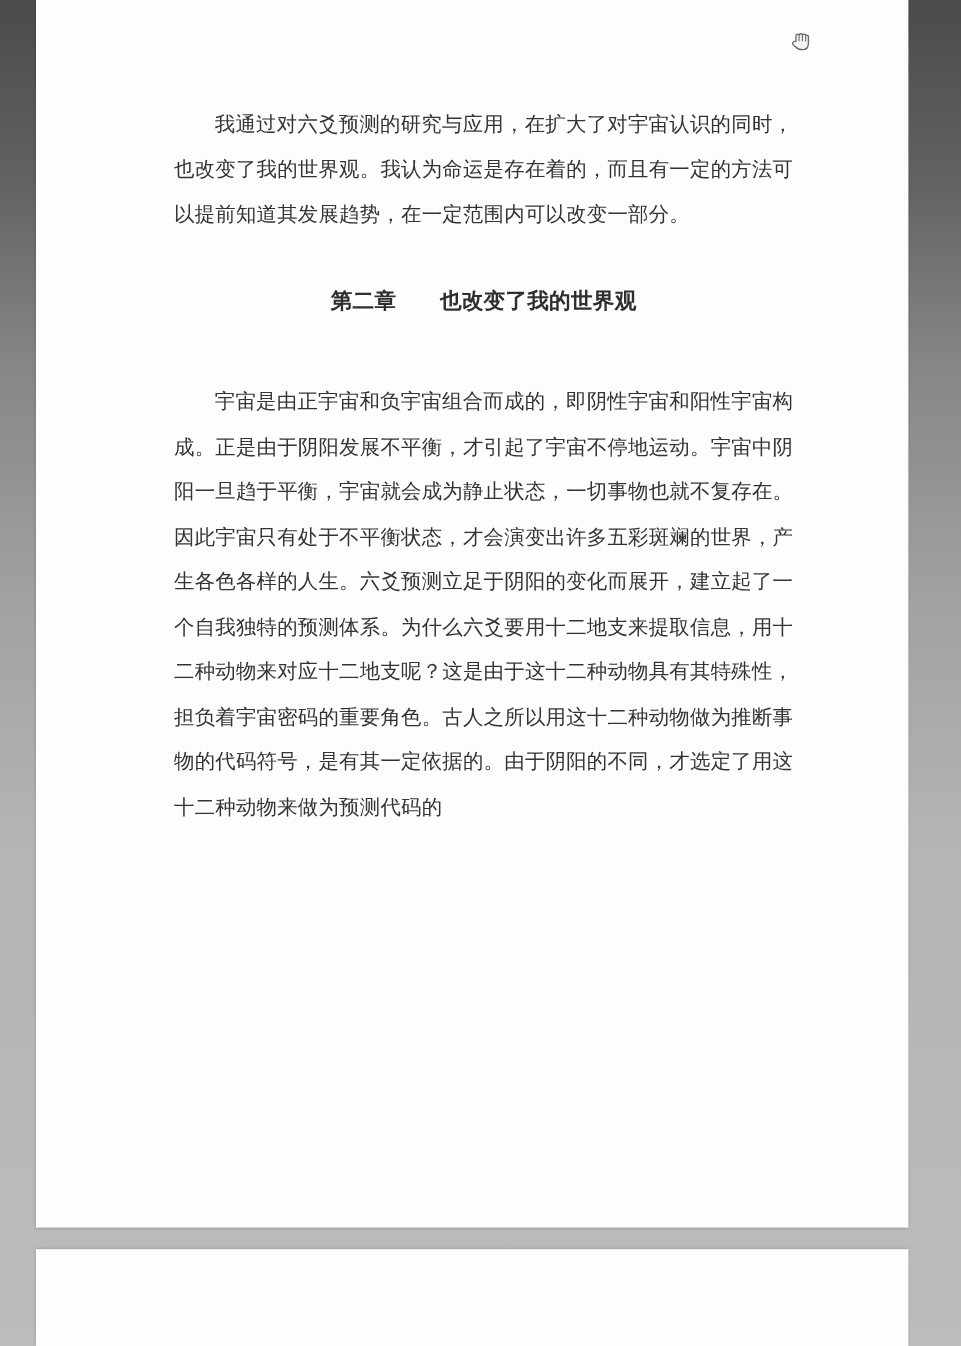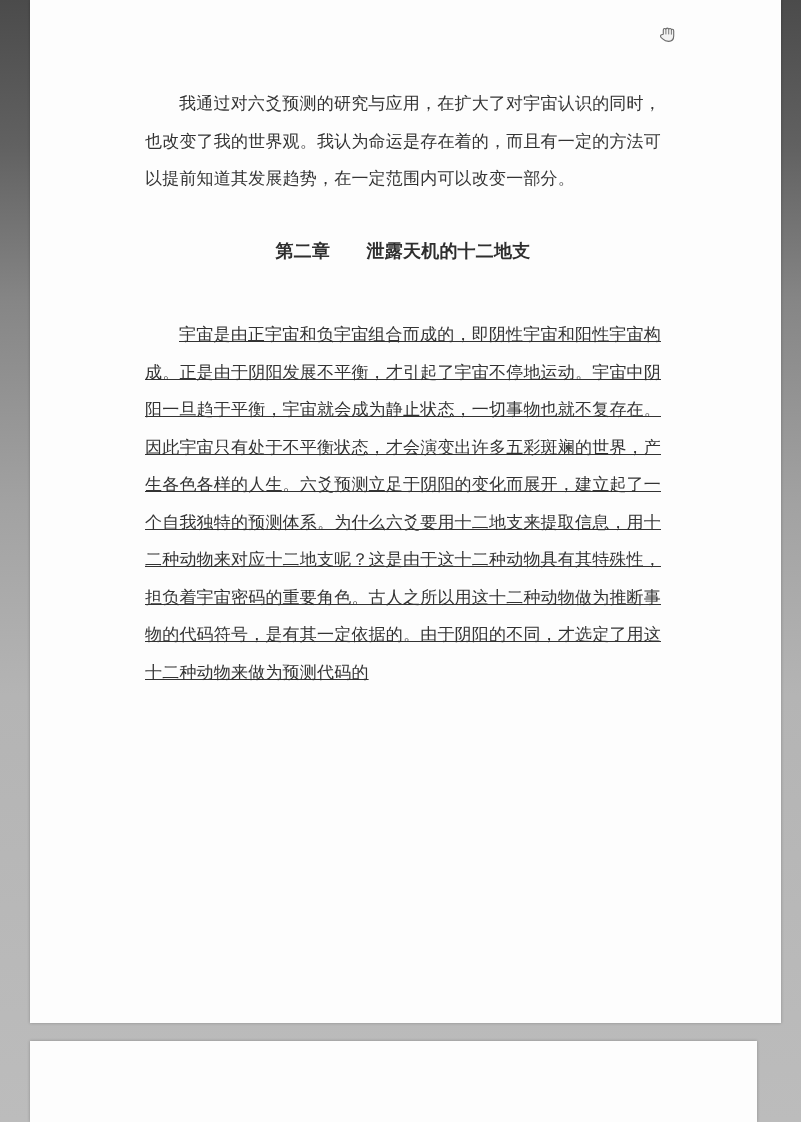--- a/index.html
+++ b/index.html
@@ -12,36 +12,36 @@
       #a2a2a2 45%, #b4b4b4 62%, #bcbcbc 100%);
     font-family: "Liberation Serif", serif;
   }
   .doc-page {
     position: absolute;
     left: 30px;
     width: 727px;
     background: #fdfdfd;
     box-shadow: 0 0 3px rgba(0,0,0,0.25);
   }
-  .page-current { top: 0; height: 1023px; padding-left: 24px; }
+  .page-current { top: 0; height: 1023px; }
   .page-next { top: 1041px; height: 81px; }
   .text-column {
     position: absolute;
     left: 115px; top: 0;
     width: 516px;
     font-size: 17px;
     line-height: 37.5px;
     color: #333333;
     text-align: justify;
     text-justify: inter-ideograph;
     letter-spacing: 0.2px;
   }
   .para { margin: 0; text-indent: 2em; }
   .para-first { margin-top: 85px; }
-  .para-body { margin-top: 46px; text-decoration: underline; }
+  .para-body { margin-top: 46px; }
   .chapter-heading {
     margin: 35px 0 0 0;
     font-size: 18px;
     font-weight: bold;
     text-align: center;
     text-indent: 0;
     white-space: pre;
     color: #2e2e2e;
   }
   .cursor-hand {
@@ -49,21 +49,21 @@
     left: 657px; top: 25px;
     width: 19px; height: 22px;
   }
 </style>
 </head>
 <body>
 
 <div class="doc-page page-current">
   <div class="text-column">
     <p class="para para-first">我通过对六爻预测的研究与应用，在扩大了对宇宙认识的同时，也改变了我的世界观。我认为命运是存在着的，而且有一定的方法可以提前知道其发展趋势，在一定范围内可以改变一部分。</p>
-    <h2 class="chapter-heading">第二章　　泄露天机的十二地支</h2>
+    <h2 class="chapter-heading">第二章　　也改变了我的世界观</h2>
     <p class="para para-body">宇宙是由正宇宙和负宇宙组合而成的，即阴性宇宙和阳性宇宙构成。正是由于阴阳发展不平衡，才引起了宇宙不停地运动。宇宙中阴阳一旦趋于平衡，宇宙就会成为静止状态，一切事物也就不复存在。因此宇宙只有处于不平衡状态，才会演变出许多五彩斑斓的世界，产生各色各样的人生。六爻预测立足于阴阳的变化而展开，建立起了一个自我独特的预测体系。为什么六爻要用十二地支来提取信息，用十二种动物来对应十二地支呢？这是由于这十二种动物具有其特殊性，担负着宇宙密码的重要角色。古人之所以用这十二种动物做为推断事物的代码符号，是有其一定依据的。由于阴阳的不同，才选定了用这十二种动物来做为预测代码的</p>
   </div>
 </div>
 
 <div class="doc-page page-next"></div>
 
 <svg class="cursor-hand" viewBox="0 0 19 22">
   <path d="M4.2 12.6 C3.1 11.6 3.4 10.1 4.6 9.7 L6.3 9.2 L6.3 5.0
            C6.3 4.1 6.9 3.5 7.6 3.5 C8.2 3.5 8.7 3.9 8.9 4.5
            C9.0 3.7 9.6 3.1 10.3 3.1 C11.0 3.1 11.6 3.6 11.7 4.3

